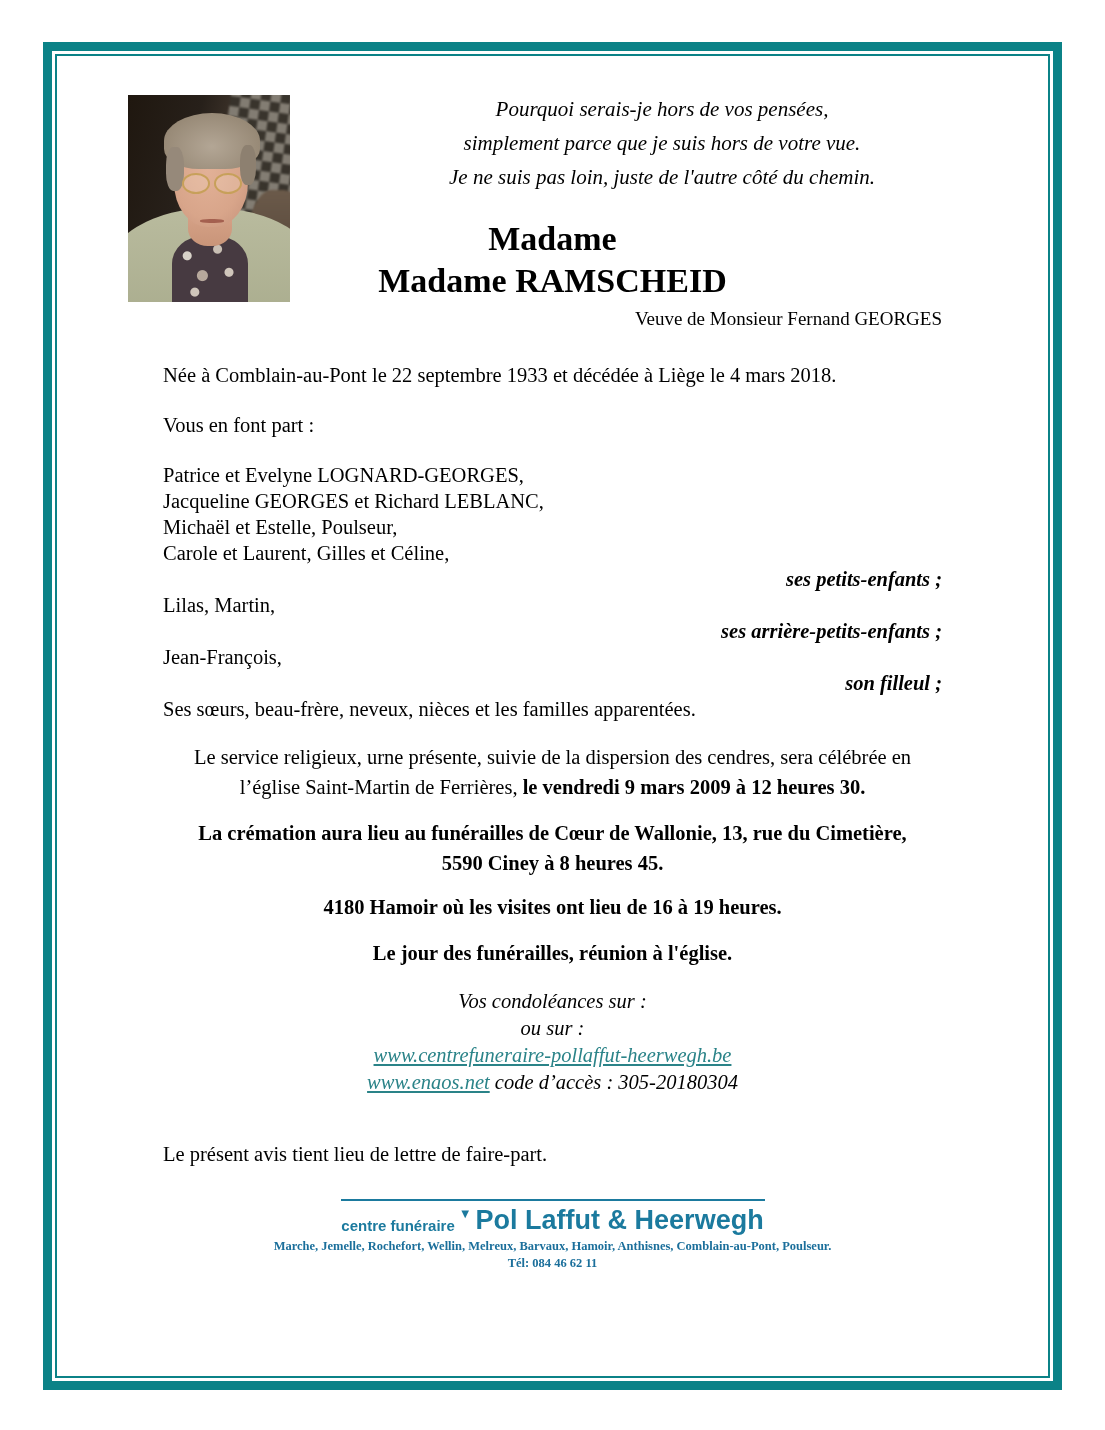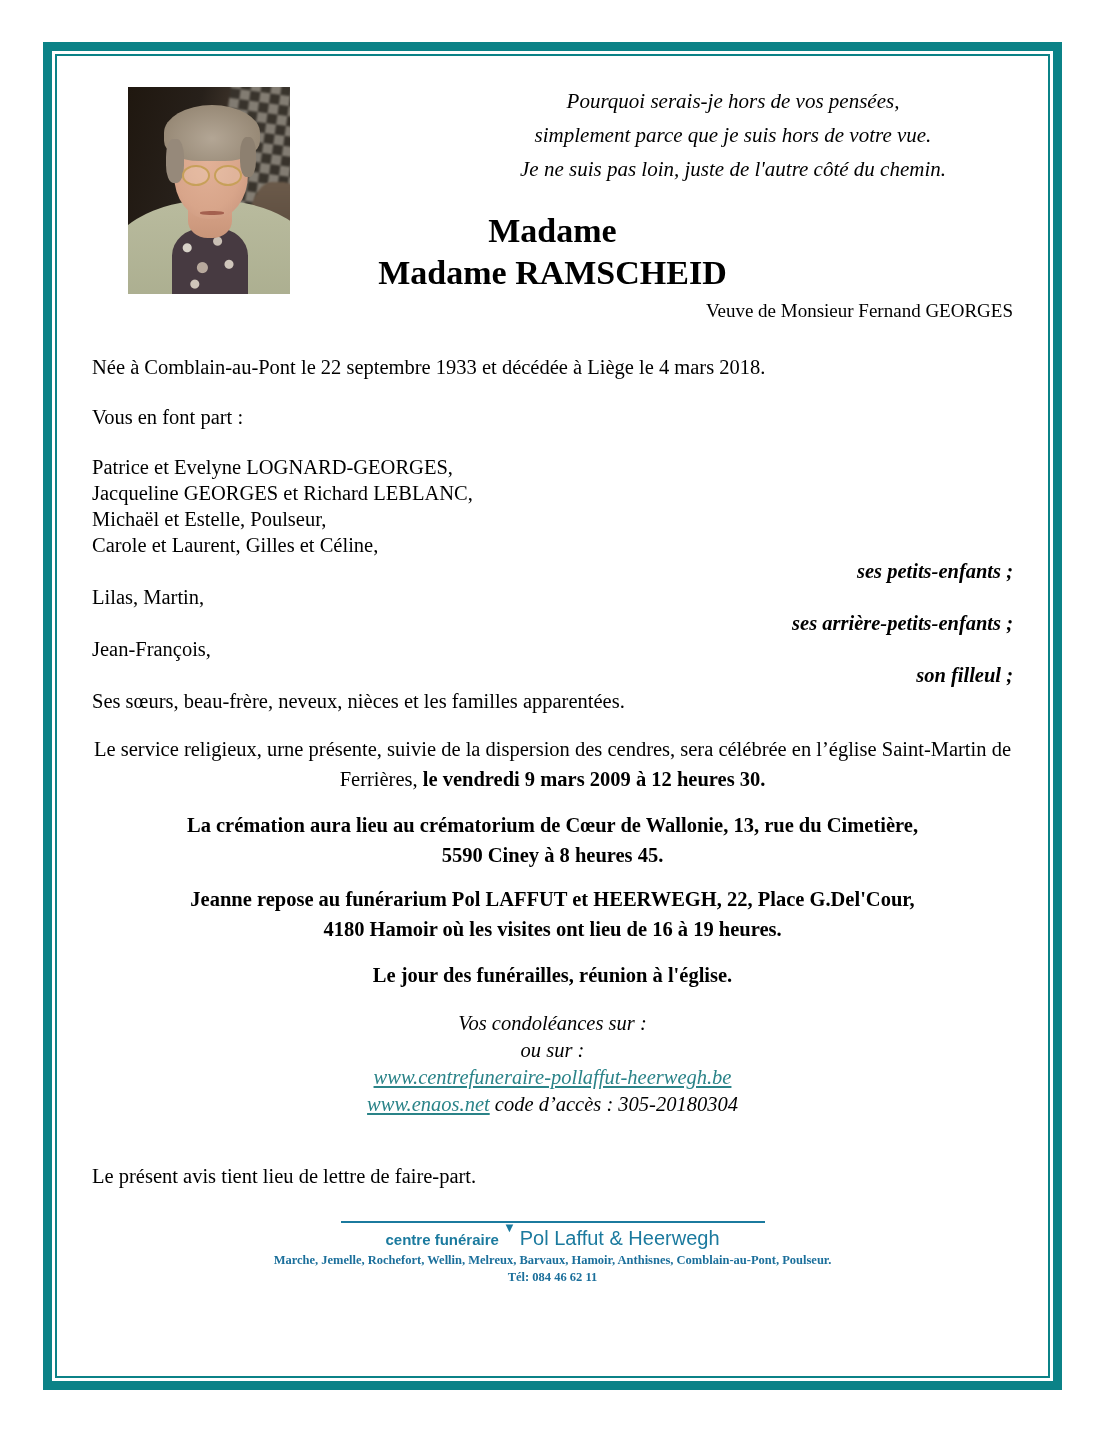--- a/index.html
+++ b/index.html
@@ -18,21 +18,21 @@
   .page{position:absolute;inset:0;background:#fff;}
   .frame-outer{
     position:absolute;left:43px;top:42px;right:43px;bottom:40px;
     border:9px solid var(--frame_teal,#0b8287);
   }
   .frame-inner{
     position:absolute;inset:3px;
     border:2px solid var(--frame_teal,#0b8287);
     overflow:hidden;
   }
-  .content{position:absolute;inset:0;padding:0 35px;}
+  .content{position:absolute;inset:0;padding:0 106px;margin-top:8px;}
 
   
   .photo{
     position:absolute;left:71px;top:31px;width:162px;height:207px;
     overflow:hidden;
     background:linear-gradient(105deg,#1f170f 0%,#27201a 35%,#4a3e33 62%,#37302a 100%);
   }
   .ph-check{
     position:absolute;right:-14px;top:-14px;width:82px;height:160px;
     background:repeating-conic-gradient(#8e897f 0% 25%,#37332c 0% 50%);
@@ -116,21 +116,21 @@
   .footer-rule{width:424px;height:2px;margin:0 auto;background:var(--logo_blue,#1b7a9e);}
   .brand-row{
     margin-top:4px;display:flex;align-items:flex-end;justify-content:center;gap:8px;
     color:var(--logo_blue,#1b7a9e);
   }
   .brand-prefix{font-size:15px;font-weight:bold;position:relative;top:-2px;}
   .brand-tri{
     font-size:13px;line-height:13px;position:relative;top:-16px;margin:0 -4px;
     color:var(--logo_blue,#1b7a9e);
   }
-  .brand-name{font-size:20px;font-weight:normal;letter-spacing:0px;}
+  .brand-name{font-size:27px;font-weight:bold;letter-spacing:0px;}
   .towns,.phone{
     font-family:"Liberation Serif","DejaVu Serif",serif;
     font-weight:bold;font-size:12.5px;line-height:17px;color:var(--towns_blue,#1b6f9b);
   }
   .towns{margin-top:2px;}
 </style>
 </head>
 <body>
 
 <div class="page">
@@ -185,26 +185,25 @@
           </div>
           <div class="role">son filleul ;</div>
           <div>Ses sœurs, beau-frère, neveux, nièces et les familles apparentées.</div>
         </div>
 
         <div class="service">
           <span>Le service religieux, urne présente, suivie de la dispersion des cendres, sera célébrée en l’église Saint-Martin de Ferrières, </span><strong>le vendredi 9 mars 2009 à 12 heures 30.</strong>
         </div>
 
         <div class="centered-bold cremation">
-          <div>La crémation aura lieu au crématorium de Cœur de Wallonie, 13, rue du Cimetière,</div>
+          <div>La crémation aura lieu au funérailles de Cœur de Wallonie, 13, rue du Cimetière,</div>
           <div>5590 Ciney à 8 heures 45.</div>
         </div>
 
         <div class="centered-bold repose">
-          <div>Jeanne repose au funérarium Pol LAFFUT et HEERWEGH, 22, Place G.Del'Cour,</div>
           <div>4180 Hamoir où les visites ont lieu de 16 à 19 heures.</div>
         </div>
 
         <div class="centered-bold funeral-day">Le jour des funérailles, réunion à l'église.</div>
 
         <div class="condolences">
           <div>Vos condoléances sur :</div>
           <div>ou sur :</div>
           <div><a>www.centrefuneraire-pollaffut-heerwegh.be</a></div>
           <div><a>www.enaos.net</a><span> code d’accès : 305-20180304</span></div>

